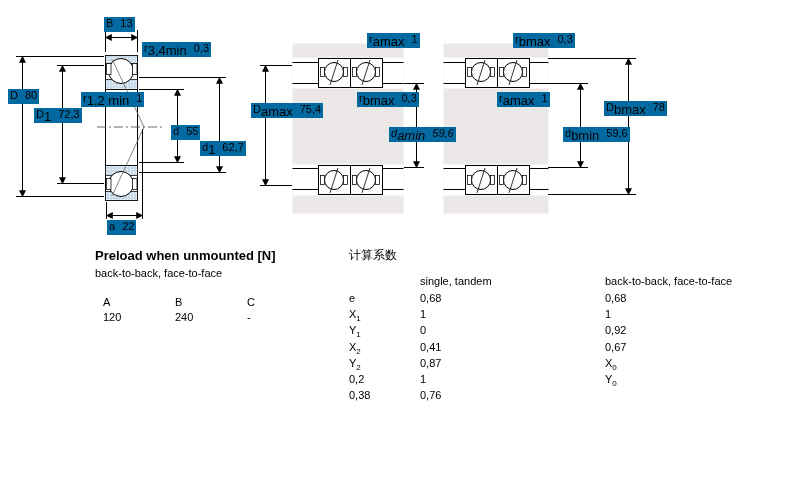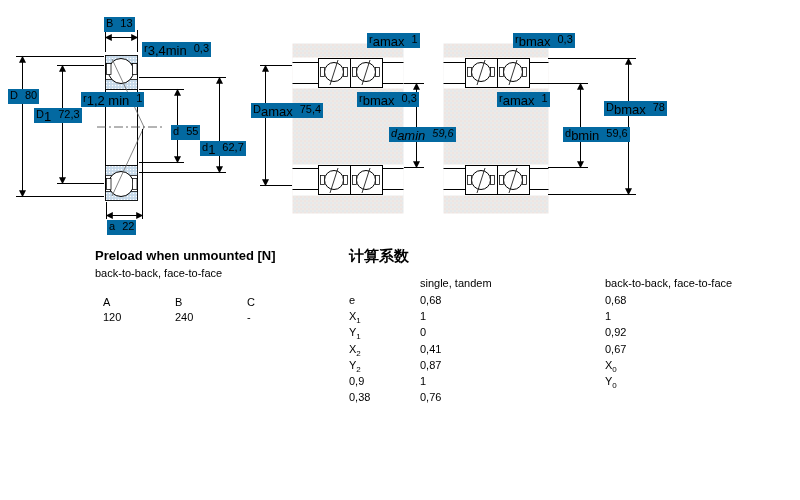--- a/index.html
+++ b/index.html
@@ -22,21 +22,21 @@
   .preload { position:absolute; left:95px; top:248px; width:270px; }
   .preload .pl-title { font-size:13px; font-weight:bold; }
   .preload .pl-sub { font-size:11px; margin-top:4px; }
   .preload .pl-grid {
     display:grid; grid-template-columns:72px 72px 70px;
     font-size:11px; margin-top:17px; padding-left:8px; row-gap:3px;
   }
 
   
   .factors { position:absolute; left:349px; top:247px; width:430px; }
-  .factors .f-title { font-size:15px; font-weight:bold; }
+  .factors .f-title { font-size:12px; font-weight:normal; }
   .factors .f-grid {
     display:grid; grid-template-columns:71px 185px 170px;
     font-size:11px; line-height:15.7px; margin-top:7px;
   }
   .factors .f-grid .hdr { line-height:20px; }
   .factors sub { font-size:8px; line-height:1; }
 </style>
 </head>
 <body>
 
@@ -266,21 +266,21 @@
       <span>0,92</span>
 
       <span><span>X</span><sub>2</sub></span>
       <span>0,41</span>
       <span>0,67</span>
 
       <span><span>Y</span><sub>2</sub></span>
       <span>0,87</span>
 
       <span><span>X</span><sub>0</sub></span>
-      <span>0,9</span>
+      <span>0,2</span>
       <span>1</span>
 
       <span><span>Y</span><sub>0</sub></span>
       <span>0,38</span>
       <span>0,76</span>
     </div>
   </div>
 
 </div>
 

